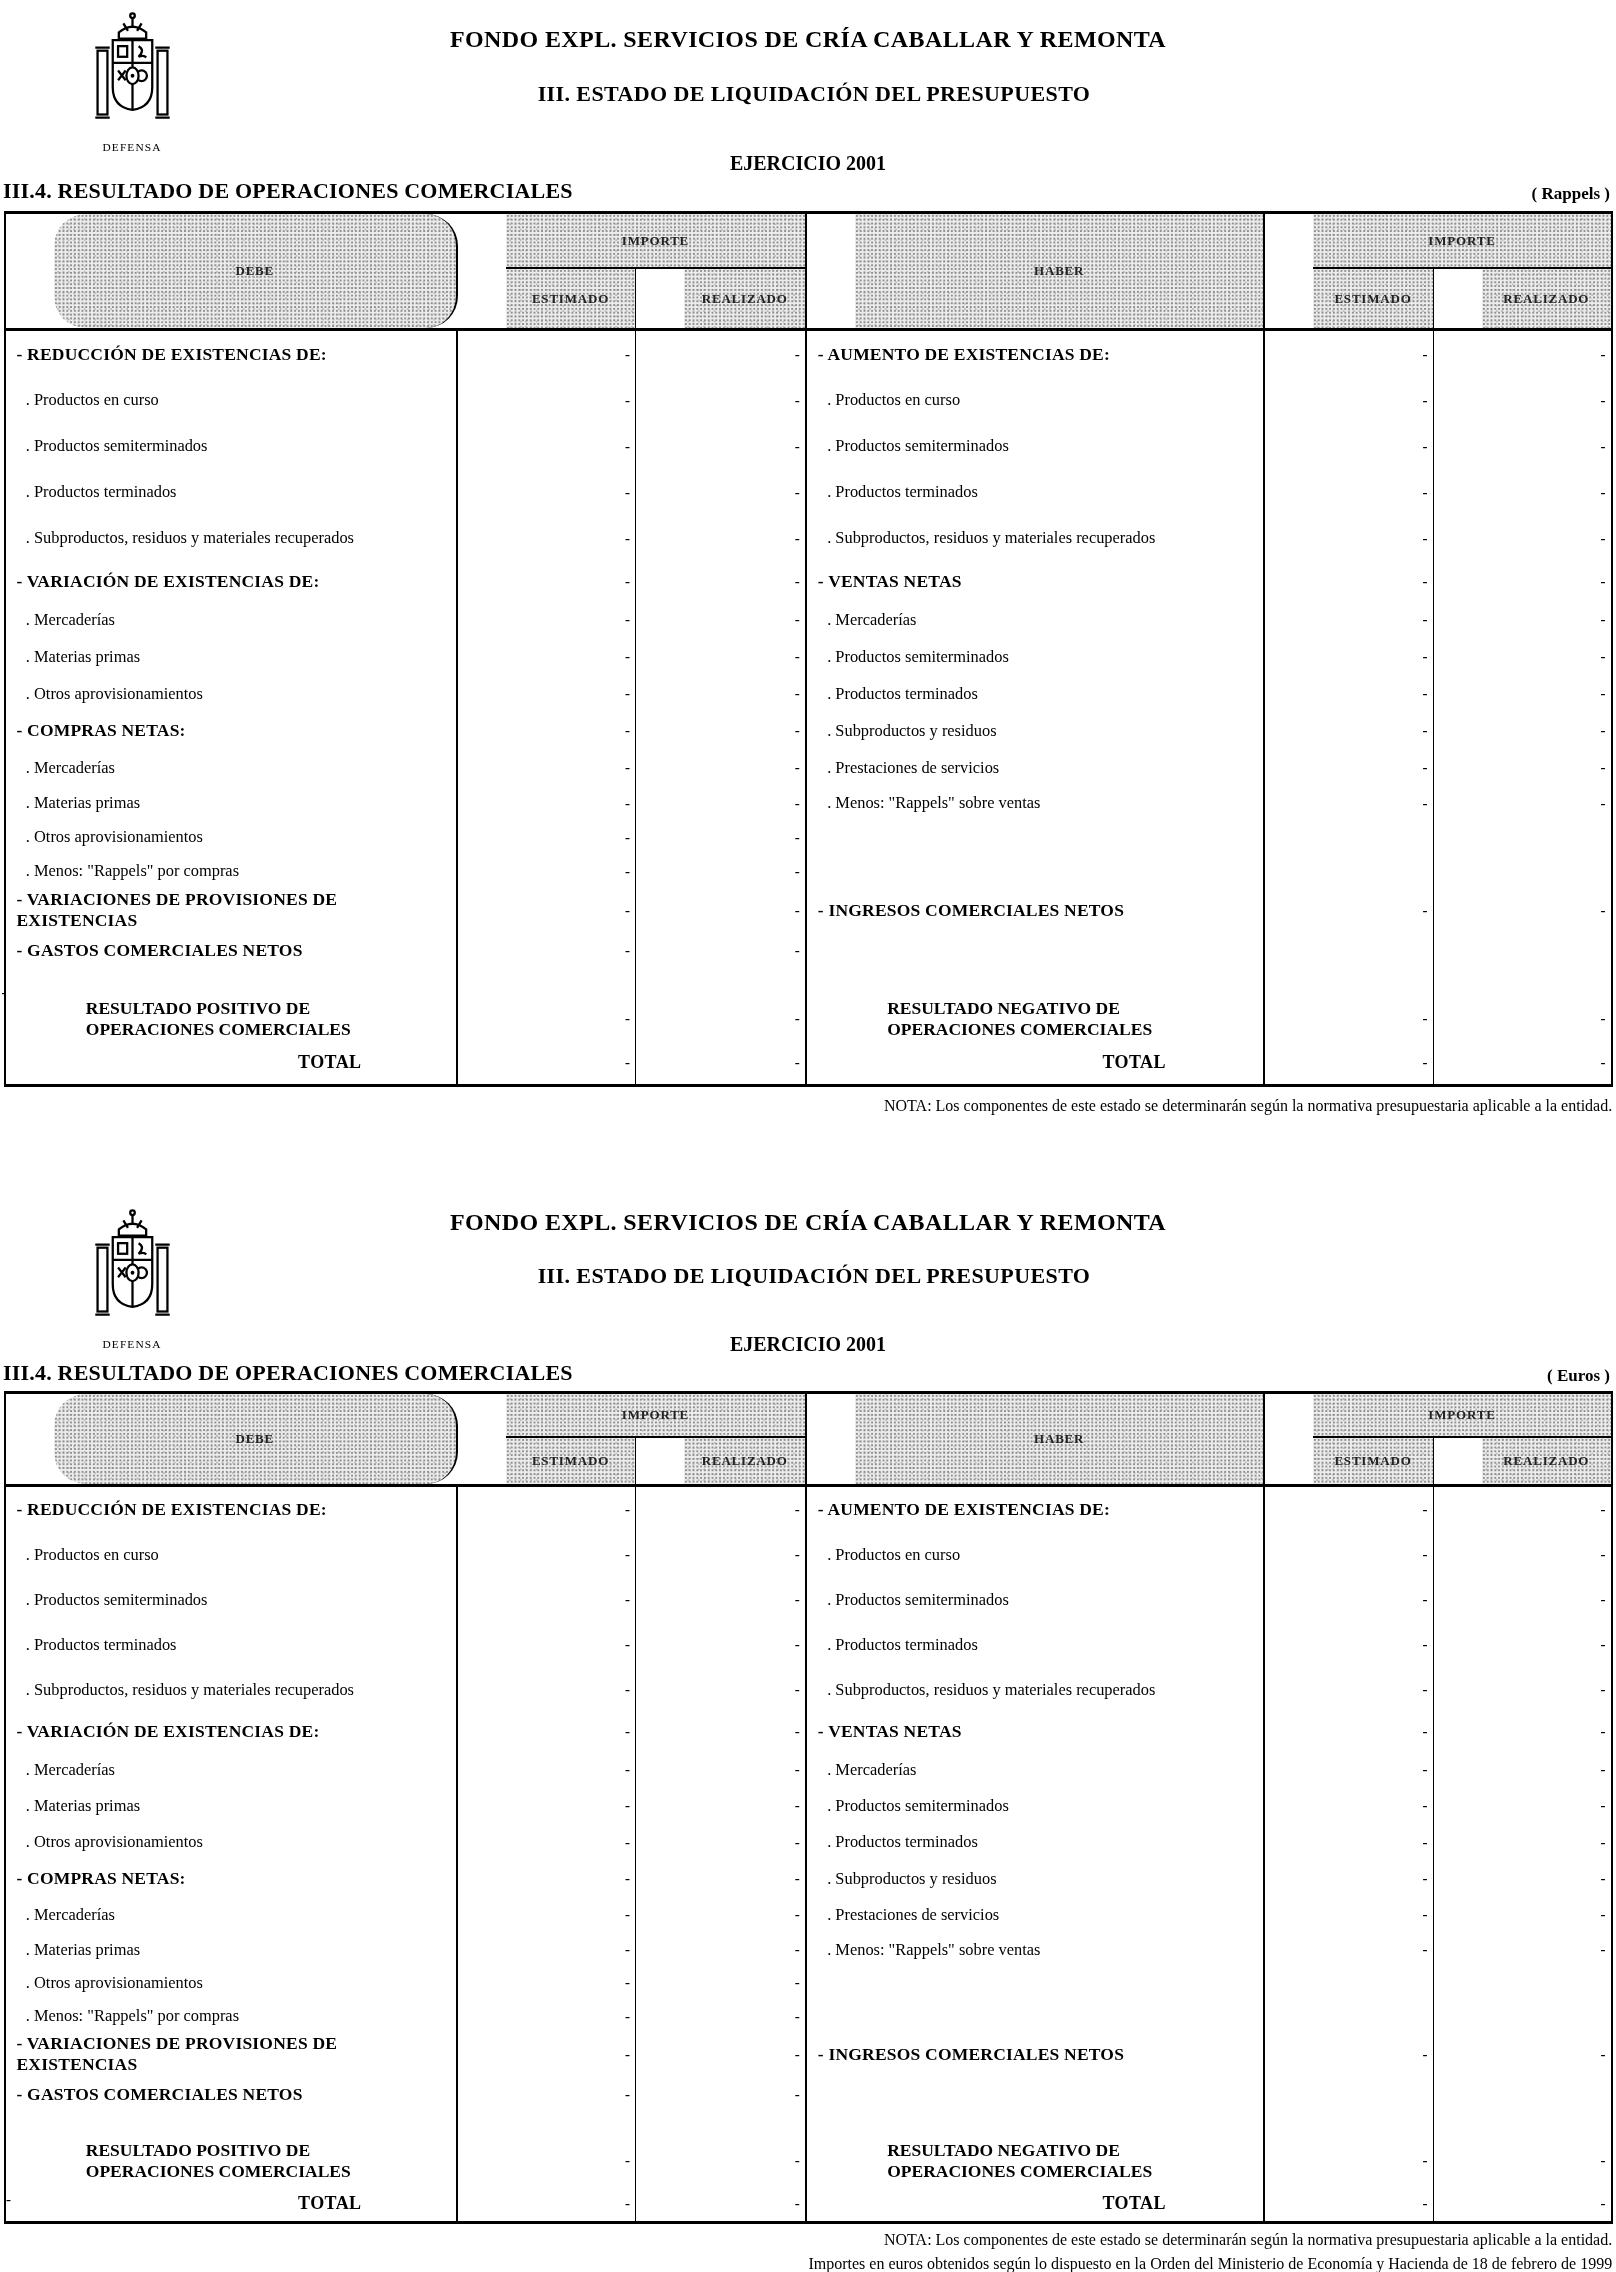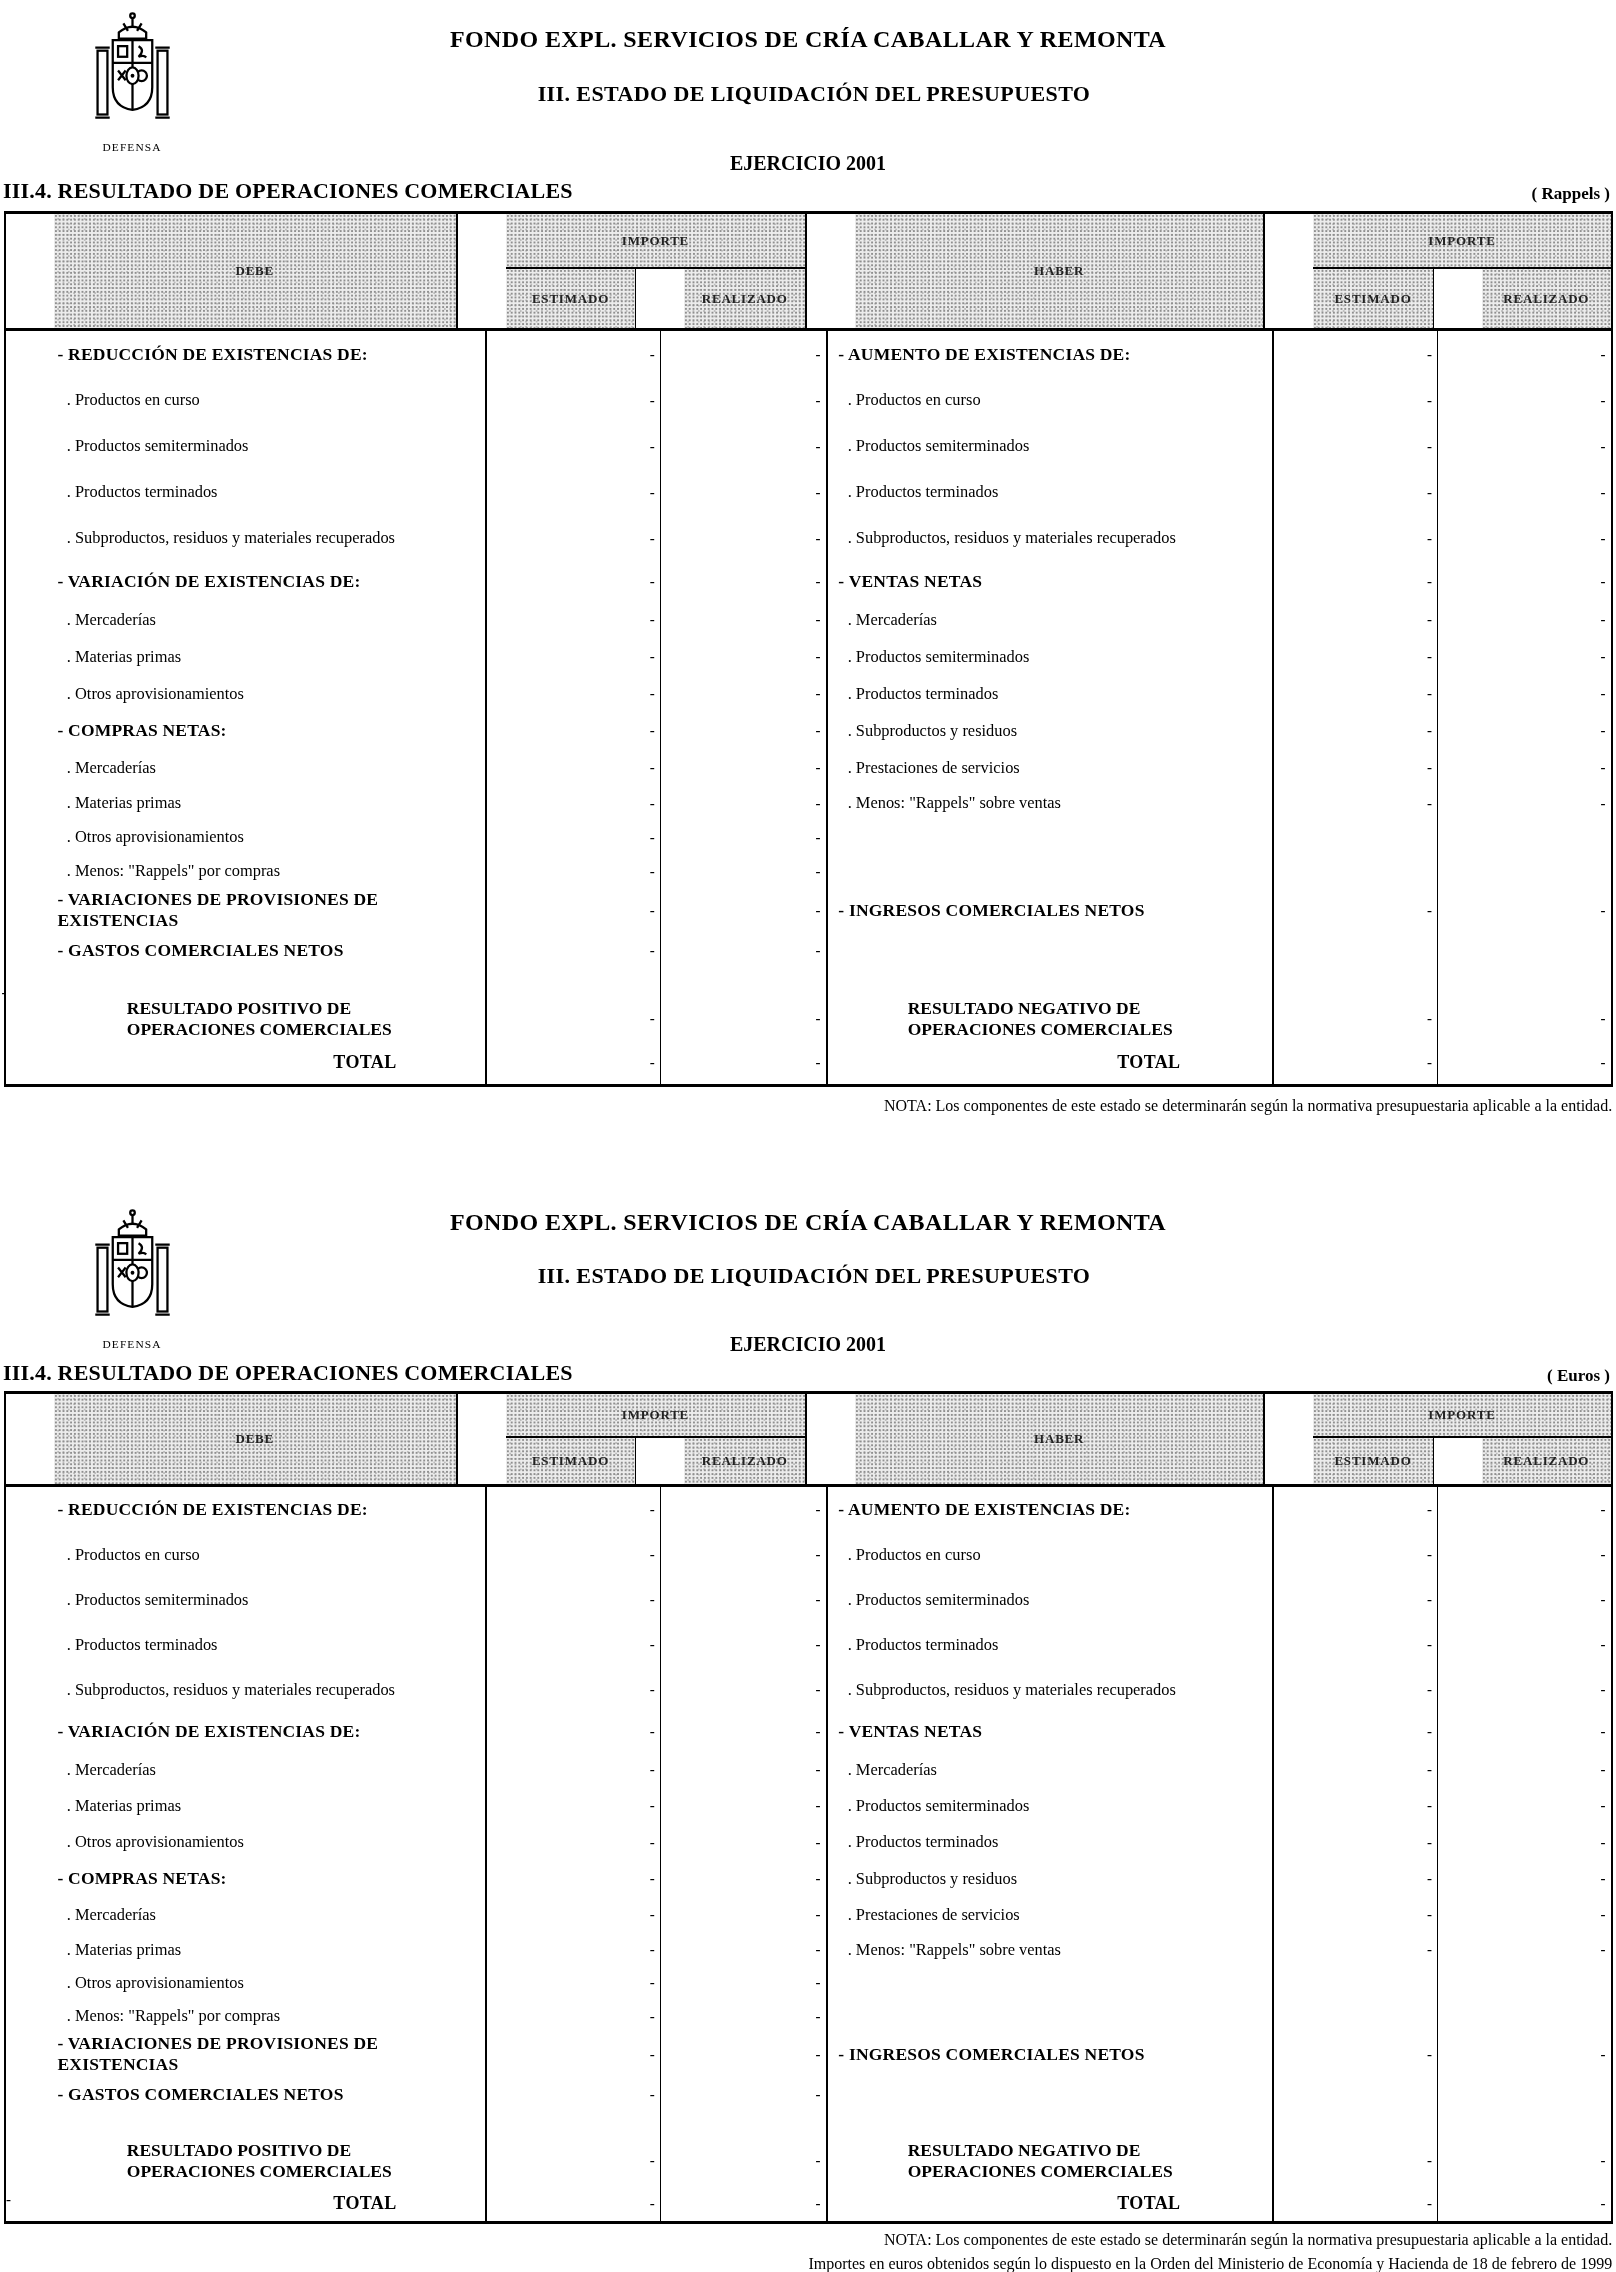--- a/index.html
+++ b/index.html
@@ -46,30 +46,30 @@
     border-bottom:3px solid #000;
   }
   .hcell {
     display:flex; align-items:center; justify-content:center;
     font-weight:bold; font-size:13px; letter-spacing:0.8px; color:#222;
     background-color:#ececec;
     background-image:radial-gradient(circle,#8f8f8f 0.7px,transparent 0.8px),
                      radial-gradient(circle,#b5b5b5 0.6px,transparent 0.8px);
     background-size:3.8px 3.8px,5.3px 5.3px; background-position:0 0,1.5px 2.3px;margin-left:48px;
   }
-  .hc-debe  { grid-area:debe;  border-right:2.3px solid #000; }
+  .hc-debe  { grid-area:debe;  border-right:2.3px solid #000;border-radius:32px; }
   .hc-imp1  { grid-area:imp1;  border-right:2.3px solid #000; border-bottom:2.3px solid #000; }
   .hc-est1  { grid-area:est1;  border-right:1.5px solid #000; }
   .hc-rea1  { grid-area:rea1;  border-right:2.3px solid #000; }
   .hc-haber { grid-area:haber; border-right:2.3px solid #000; }
   .hc-imp2  { grid-area:imp2;  border-bottom:2.3px solid #000; }
   .hc-est2  { grid-area:est2;  border-right:1.5px solid #000; }
   .hc-rea2  { grid-area:rea2; }
 
-  .tbody { display:flex; flex-direction:column; height:calc(100% - var(--h1) - var(--h2) - 3px); overflow:hidden;padding-left:41px; }
+  .tbody { display:flex; flex-direction:column; height:calc(100% - var(--h1) - var(--h2) - 3px); overflow:hidden; }
   .trow { display:grid; grid-template-columns:var(--cols); min-height:0; }
   .trow .c { border-right:2.3px solid #000; min-height:0; overflow:hidden; }
   .trow .c:last-child { border-right:none; }
   .trow .c.v2 { border-right-width:1.5px; }
   .lbl { display:flex; align-items:center; font-size:16.4px; line-height:1.2; padding-left:10.7px; padding-right:30px; }
   .lbl.it { padding-left:20px; }
   .lbl.g { font-weight:bold; font-size:17.5px; letter-spacing:0.2px; }
   .lbl.res { font-weight:bold; font-size:17.5px; padding-left:80px; padding-right:46px; }
   .lbl.tot { font-weight:bold; font-size:18px; justify-content:center; padding-left:228px; letter-spacing:0.4px; }
   .val { display:flex; align-items:center; justify-content:flex-end; padding-right:5.3px; font-size:15px; font-weight:bold; }

